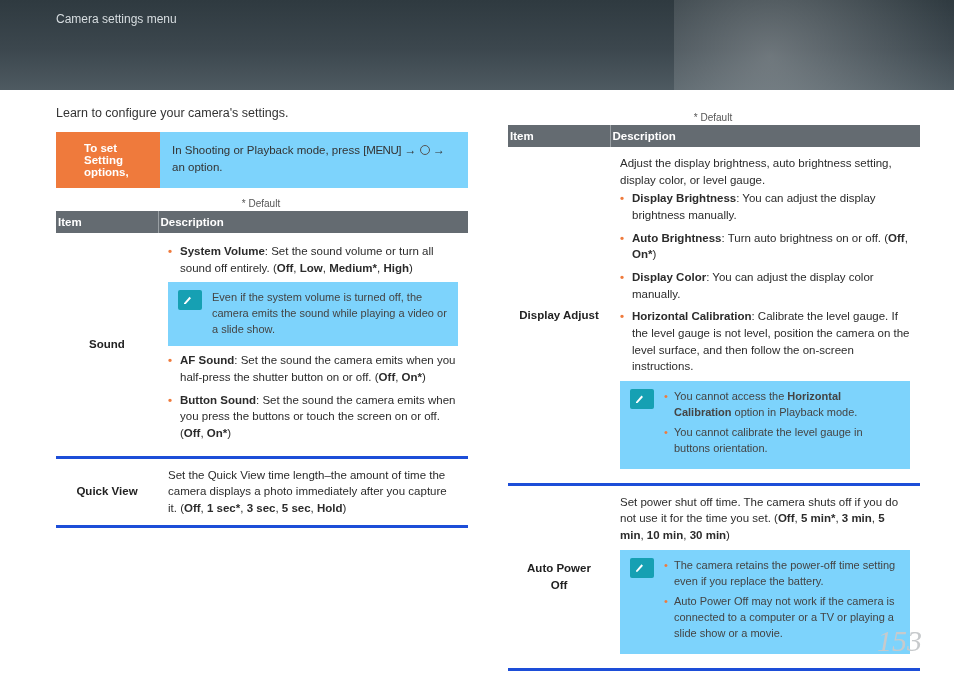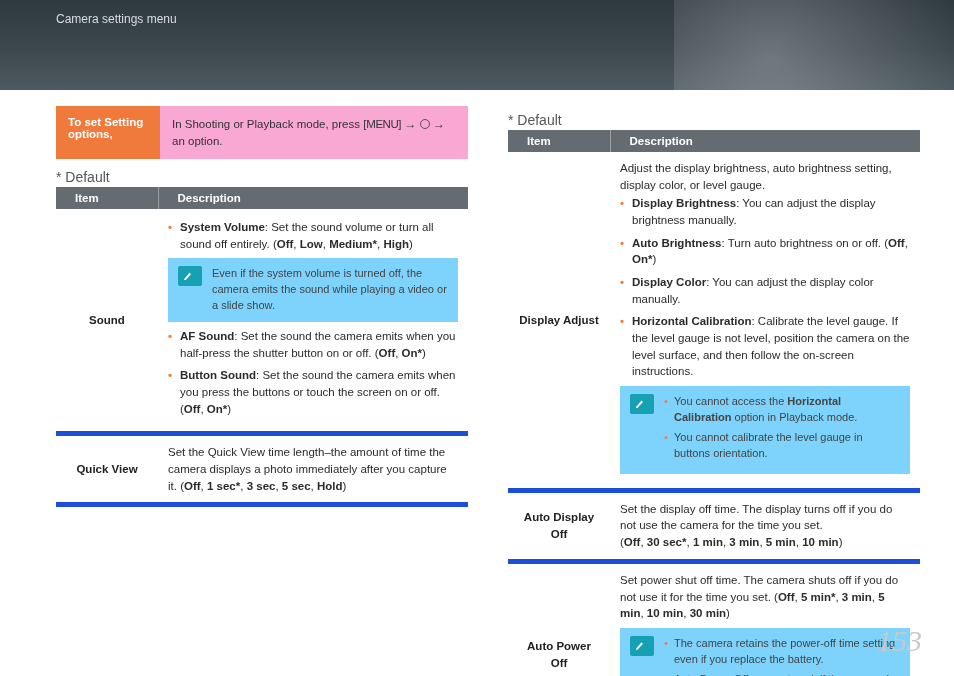--- a/index.html
+++ b/index.html
@@ -14,28 +14,28 @@
     position: absolute; top: -40px; right: -40px; width: 320px; height: 320px;
     background: radial-gradient(circle at 30% 30%, rgba(255,255,255,0.25), rgba(255,255,255,0) 60%);
     pointer-events: none;
   }
   .breadcrumb { font-size: 12px; color: #d7dde0; font-weight: 400; }
   .title { font-size: 34px; color: #16a0b3; font-weight: 400; margin-top: -2px; }
   .body { padding: 16px 34px 0 56px; display: flex; gap: 40px; }
   .col { flex: 1 1 0; min-width: 0; }
   .intro { font-size: 12.5px; color: #333; margin-bottom: 12px; }
   .set-row { display: flex; margin-bottom: 10px; }
-  .set-label { width: 104px; background: #ef7a3c; color: #fff; font-size: 11.5px; font-weight: 600; padding: 10px 12px; }
-  .set-body { flex: 1; background: #f9a8d4; font-size: 11.5px; color: #333; padding: 10px 12px; line-height: 1.4; }
+  .set-label { width: 104px; background: #ef7a3c; color: #fff; font-size: 11.5px; font-weight: 600; padding: 10px 28px; }
+  .set-body { flex: 1; background: #7dd3fc; font-size: 11.5px; color: #333; padding: 10px 12px; line-height: 1.4; }
   .menu-label { font-family: "Arial Narrow", Arial, sans-serif; letter-spacing: -0.5px; }
-  .def-note { text-align: left; font-size: 14px; color: #555; margin: 6px 2px 2px 0; }
+  .def-note { text-align: center; font-size: 10px; color: #555; margin: 6px 2px 2px 0; }
   table.settings { width: 100%; border-collapse: collapse; font-size: 11.5px; }
-  table.settings th { background: #646b71; color: #fff; text-align: left; font-weight: 600; padding: 5px 19px; }
+  table.settings th { background: #646b71; color: #fff; text-align: left; font-weight: 600; padding: 5px 2px; }
   table.settings th.c0 { width: 102px; border-right: 1px solid #9aa0a4; }
-  table.settings td { border-bottom: 5px solid #1d4ed8; padding: 8px 10px; vertical-align: middle; line-height: 1.45; }
+  table.settings td { border-bottom: 3px solid #1d4ed8; padding: 8px 10px; vertical-align: middle; line-height: 1.45; }
   table.settings td.label { font-weight: 700; color: #222; vertical-align: middle; text-align: center; }
   .bul { list-style: none; padding: 0; }
   .bul li { position: relative; padding-left: 12px; margin: 2px 0 6px 0; }
   .bul li::before { content: "•"; position: absolute; left: 0; top: 0; color: #ef7a3c; font-weight: bold; }
   .note { display: flex; gap: 10px; background: #7dd3fc; padding: 8px 10px; margin: 6px 0; font-size: 11px; color: #444; }
   .note-icon { width: 24px; height: 20px; background: #16a0b3; flex: 0 0 24px; border-radius: 2px; position: relative; }
   .note-icon::after { content: ""; position: absolute; left: 6px; top: 4px; width: 10px; height: 10px;
     background: #fff;
     clip-path: polygon(0 90%, 55% 25%, 70% 40%, 15% 100%, 0 100%);
   }
@@ -52,20 +52,21 @@
 <body>
 
 <div class="header">
   <div class="flare"></div>
   <div class="breadcrumb">Camera settings menu</div>
 </div>
 
 <div class="body">
 
   <div class="col">
+    <div class="intro">Learn to configure your camera's settings.</div>
 
     <div class="set-row">
       <div class="set-label">To set Setting options,</div>
       <div class="set-body">
         <span>In Shooting or Playback mode, press [</span><span class="menu-label">MENU</span><span>] </span><span class="arrow">→</span><span> </span><span class="gear"></span> <span class="arrow">→</span><span> an option.</span>
       </div>
     </div>
 
     <div class="def-note">* Default</div>
 
@@ -133,27 +134,20 @@
             <div class="note">
               <div class="note-icon"></div>
               <ul>
                 <li><span>You cannot access the </span><b>Horizontal Calibration</b><span> option in Playback mode.</span></li>
                 <li>You cannot calibrate the level gauge in buttons orientation.</li>
               </ul>
             </div>
           </td>
         </tr>
         <tr>
-          <td class="label">Auto Display Off</td>
-          <td>
-            <span>Set the display off time. The display turns off if you do not use the camera for the time you set.</span><br>
-            (<b>Off</b>, <b>30 sec*</b>, <b>1 min</b>, <b>3 min</b>, <b>5 min</b>, <b>10 min</b>)
-          </td>
-        </tr>
-        <tr>
           <td class="label">Auto Power Off</td>
           <td>
             <span>Set power shut off time. The camera shuts off if you do not use it for the time you set. (</span><b>Off</b>, <b>5 min*</b>, <b>3 min</b>, <b>5 min</b>, <b>10 min</b>, <b>30 min</b>)
             <div class="note">
               <div class="note-icon"></div>
               <ul>
                 <li>The camera retains the power-off time setting even if you replace the battery.</li>
                 <li>Auto Power Off may not work if the camera is connected to a computer or a TV or playing a slide show or a movie.</li>
               </ul>
             </div>

